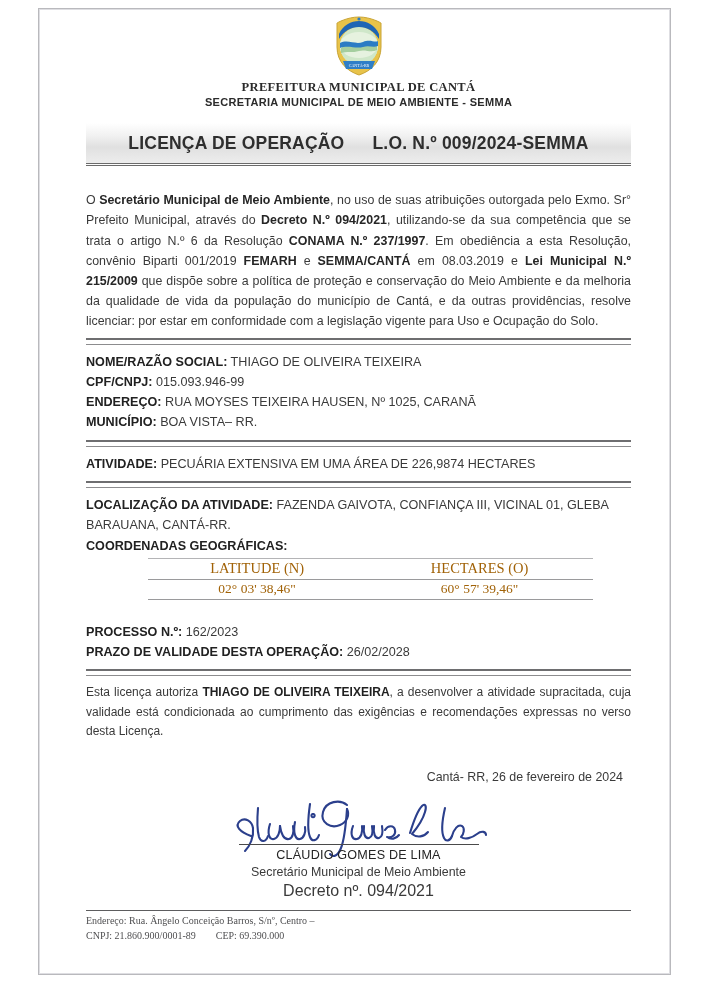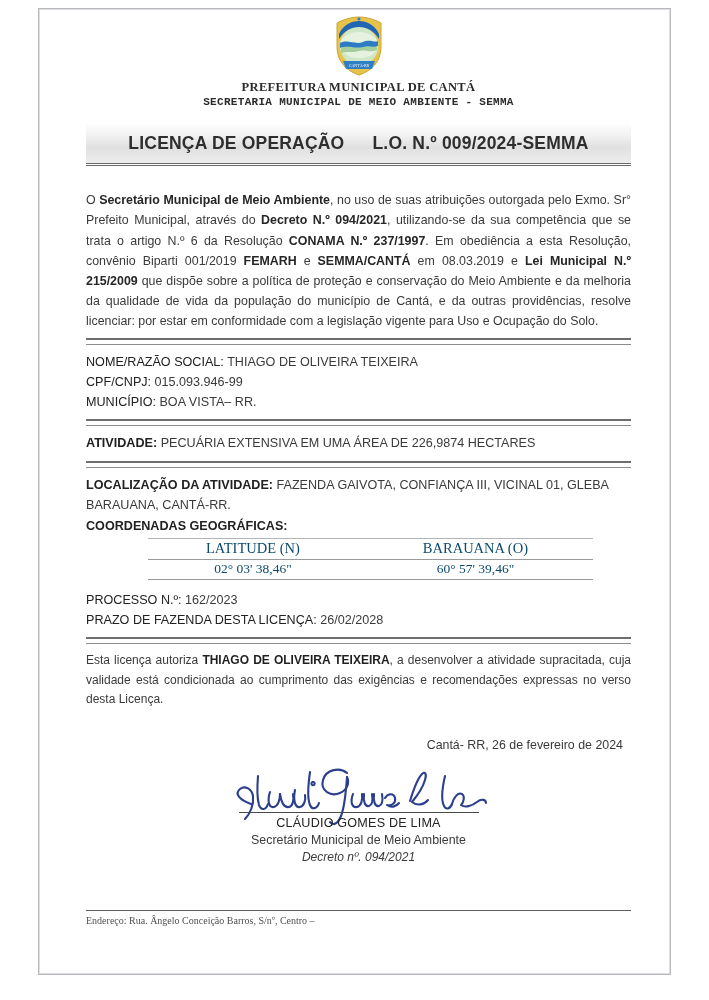--- a/index.html
+++ b/index.html
@@ -52,21 +52,21 @@
   }
   .org-line1 {
     font-family: "Liberation Serif", serif;
     font-weight: bold;
     font-size: 12.5px;
     letter-spacing: .35px;
     color: #2b2b2b;
     line-height: 1.25;
   }
   .org-line2 {
-    font-family: Liberation Mono, monospace;
+    font-family: Liberation Sans, sans-serif;
     font-weight: bold;
     font-size: 11px;
     letter-spacing: .3px;
     color: #2b2b2b;
     line-height: 1.25;
     margin-top: 0px;
   }
 
   
   .title-band {
@@ -107,37 +107,37 @@
   .fields {
     margin-top: 4px;
   }
   .field {
     font-size: 12.6px;
     color: #3a3a3a;
     line-height: 1.60;
   }
   .field b {
     color: #212121;
-    font-weight: normal;
+    font-weight: bold;
   }
 
   .block {
     font-size: 12.6px;
     color: #3a3a3a;
     line-height: 1.62;
   }
   .block b { color: #212121; }
 
   
   .coord-table {
     width: 445px;
     margin: 2px 0 0 62px;
     border-collapse: collapse;
     font-family: "Liberation Serif", serif;
-    color: #0c4a6e;
+    color: #a16207;
   }
   .coord-table th {
     font-weight: normal;
     font-size: 14.5px;
     padding: 1px 0 2px 0;
     text-align: center;
     border-bottom: 1px solid #9a9a9c;
     border-top: 1px solid #b4b4b6;
   }
   .coord-table td {
@@ -201,23 +201,22 @@
     position: absolute;
     left: 0; right: 0;
     top: 79px;
     font-size: 12.4px;
     color: #3a3a3a;
   }
   .sig-decree {
     position: absolute;
     left: 0; right: 0;
     top: 96px;
-    font-size: 12px;
-    color: #3a3a3a;
-    font-style: italic;
+    font-size: 16px;
+    color: #3a3a3a;
   }
 
   
   .footer {
     position: absolute;
     left: 86px;
     top: 910px;
     width: 545px;
   }
   .footer-rule {
@@ -270,54 +269,56 @@
 
     <p class="para"><span>O </span><b>Secretário Municipal de Meio Ambiente</b><span>, no uso de suas atribuições outorgada pelo Exmo. Sr° Prefeito Municipal, através do </span><b>Decreto N.º 094/2021</b><span>, utilizando-se da sua competência que se trata o artigo N.º 6 da Resolução </span><b>CONAMA N.º 237/1997</b><span>. Em obediência a esta Resolução, convênio Biparti 001/2019 </span><b>FEMARH</b><span> e </span><b>SEMMA/CANTÁ</b><span> em 08.03.2019 e </span><b>Lei Municipal N.º 215/2009</b><span> que dispõe sobre a política de proteção e conservação do Meio Ambiente e da melhoria da qualidade de vida da população do município de Cantá, e da outras providências, resolve licenciar: por estar em conformidade com a legislação vigente para Uso e Ocupação do Solo.</span></p>
 
     <div class="rule"></div>
 
     <div class="fields">
       <div class="field"><b>NOME/RAZÃO SOCIAL:</b>
         <span>THIAGO DE OLIVEIRA TEIXEIRA</span></div>
       <div class="field"><b>CPF/CNPJ:</b>
         <span>015.093.946-99</span></div>
+      <div class="field"><b>ENDEREÇO:</b>
+        <span>RUA MOYSES TEIXEIRA HAUSEN, Nº 1025, CARANÃ</span></div>
       <div class="field"><b>MUNICÍPIO:</b>
         <span>BOA VISTA– RR.</span></div>
     </div>
 
     <div class="rule"></div>
 
     <div class="block"><b>ATIVIDADE:</b>
       <span>PECUÁRIA EXTENSIVA EM UMA ÁREA DE 226,9874 HECTARES</span></div>
 
     <div class="rule"></div>
 
     <div class="block"><b>LOCALIZAÇÃO DA ATIVIDADE:</b>
       <span>FAZENDA GAIVOTA, CONFIANÇA III, VICINAL 01, GLEBA BARAUANA, CANTÁ-RR.</span></div>
     <div class="block"><b>COORDENADAS GEOGRÁFICAS:</b></div>
 
     <table class="coord-table">
       <thead>
         <tr>
           <th>LATITUDE (N)</th>
-          <th>BARAUANA (O)</th>
+          <th>HECTARES (O)</th>
         </tr>
       </thead>
       <tbody>
         <tr>
           <td>02° 03' 38,46"</td>
           <td>60° 57' 39,46"</td>
         </tr>
       </tbody>
     </table>
 
-    <div class="fields" style="margin-top:10px;">
+    <div class="fields" style="margin-top:22px;">
       <div class="field"><b>PROCESSO N.º:</b>
         <span>162/2023</span></div>
-      <div class="field"><b>PRAZO DE FAZENDA DESTA LICENÇA:</b>
+      <div class="field"><b>PRAZO DE VALIDADE DESTA OPERAÇÃO:</b>
         <span>26/02/2028</span></div>
     </div>
 
     <div class="rule"></div>
 
     <p class="closing"><span>Esta licença autoriza </span><b>THIAGO DE OLIVEIRA TEIXEIRA</b><span>, a desenvolver a atividade supracitada, cuja validade está condicionada ao cumprimento das exigências e recomendações expressas no verso desta Licença.</span></p>
 
     <div class="date-line">Cantá- RR, 26 de fevereiro de 2024</div>
 
     <div class="sign-area">
@@ -345,14 +346,15 @@
       <div class="sig-name">CLÁUDIO GOMES DE LIMA</div>
       <div class="sig-role">Secretário Municipal de Meio Ambiente</div>
       <div class="sig-decree">Decreto nº. 094/2021</div>
     </div>
 
   </div>
 
   <div class="footer">
     <div class="footer-rule"></div>
     <div class="footer-text">Endereço: Rua. Ângelo Conceição Barros, S/nº, Centro –</div>
+    <div class="footer-text">CNPJ: 21.860.900/0001-89        CEP: 69.390.000</div>
   </div>
 </div>
 
 </body></html>

